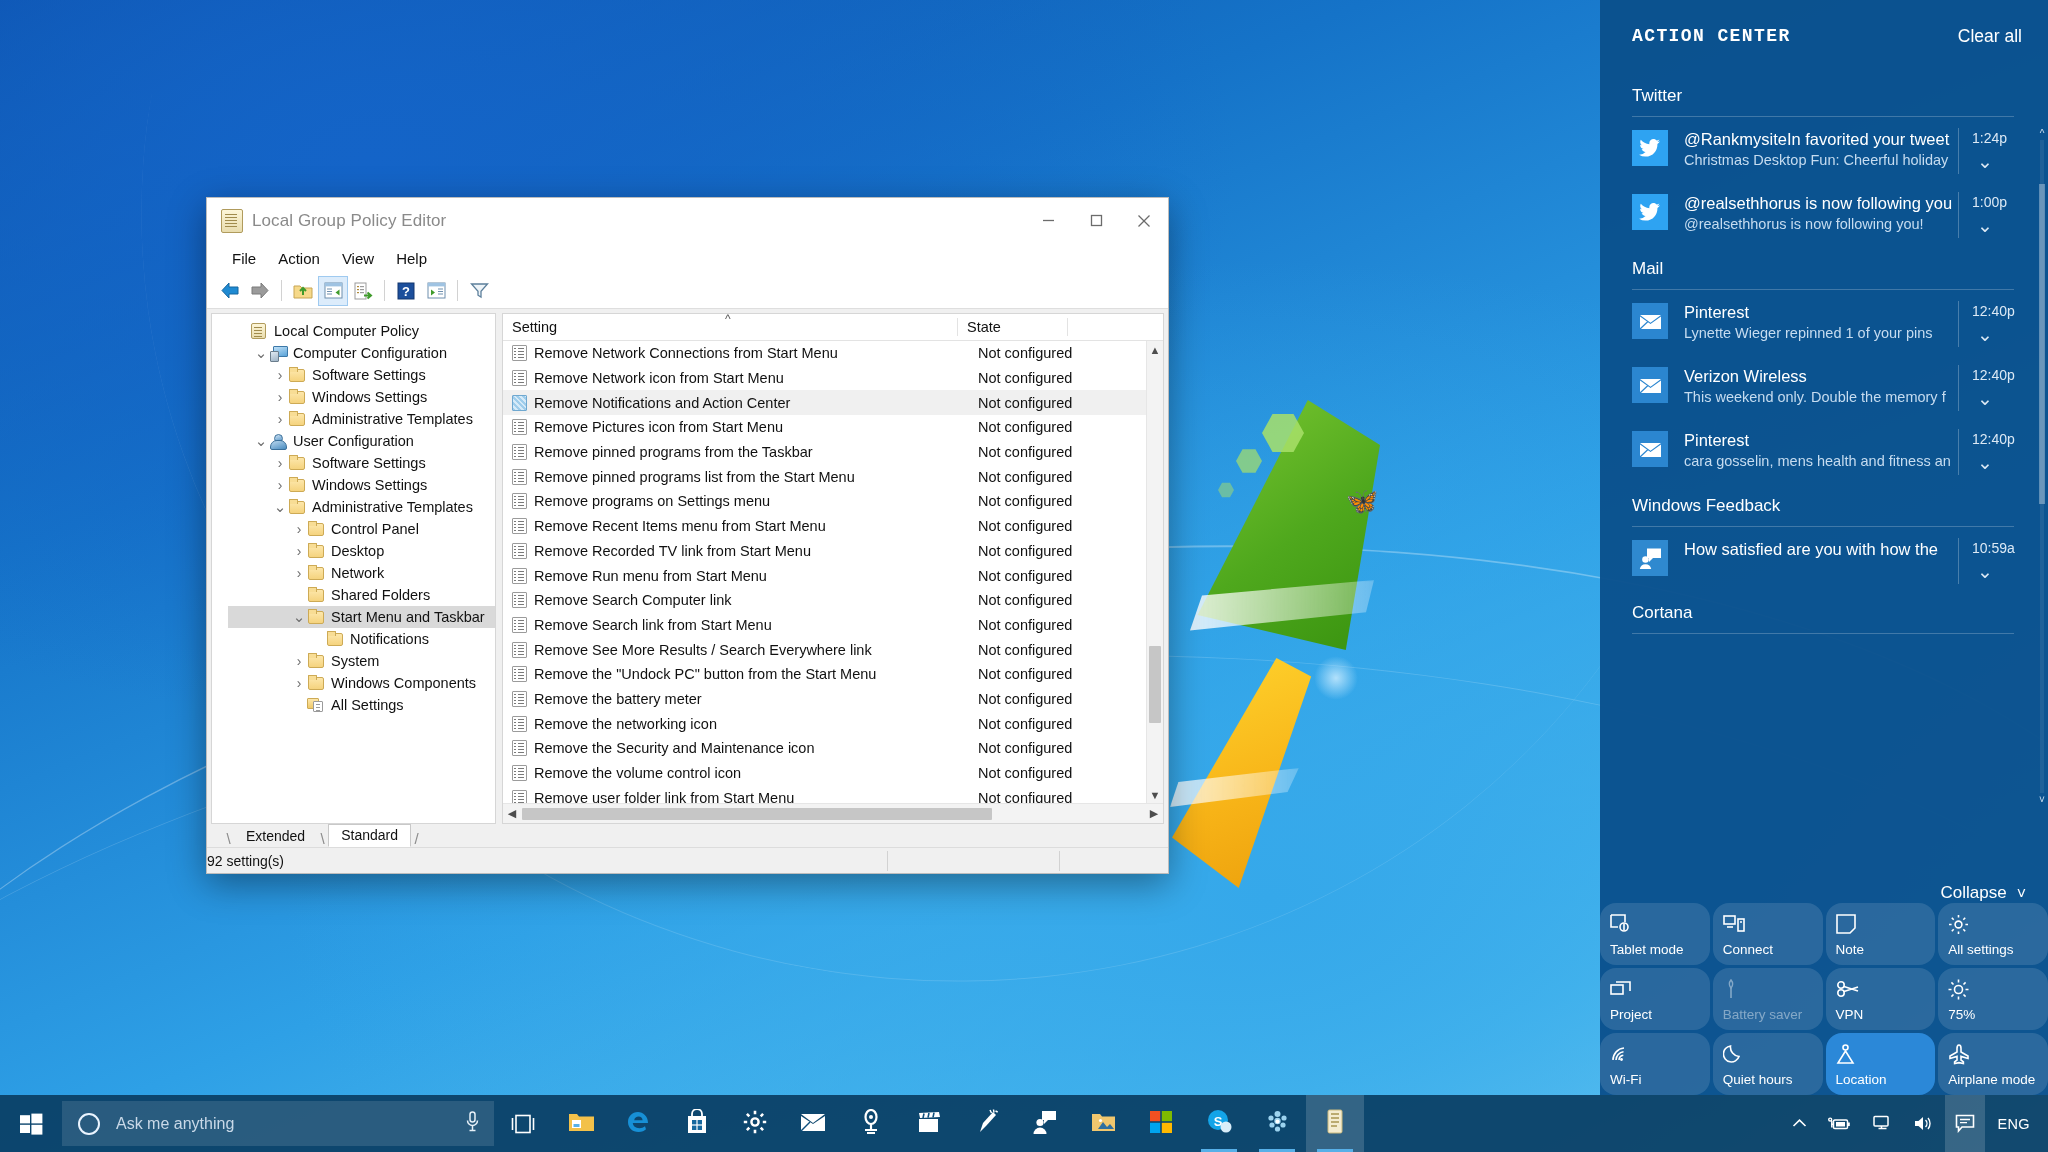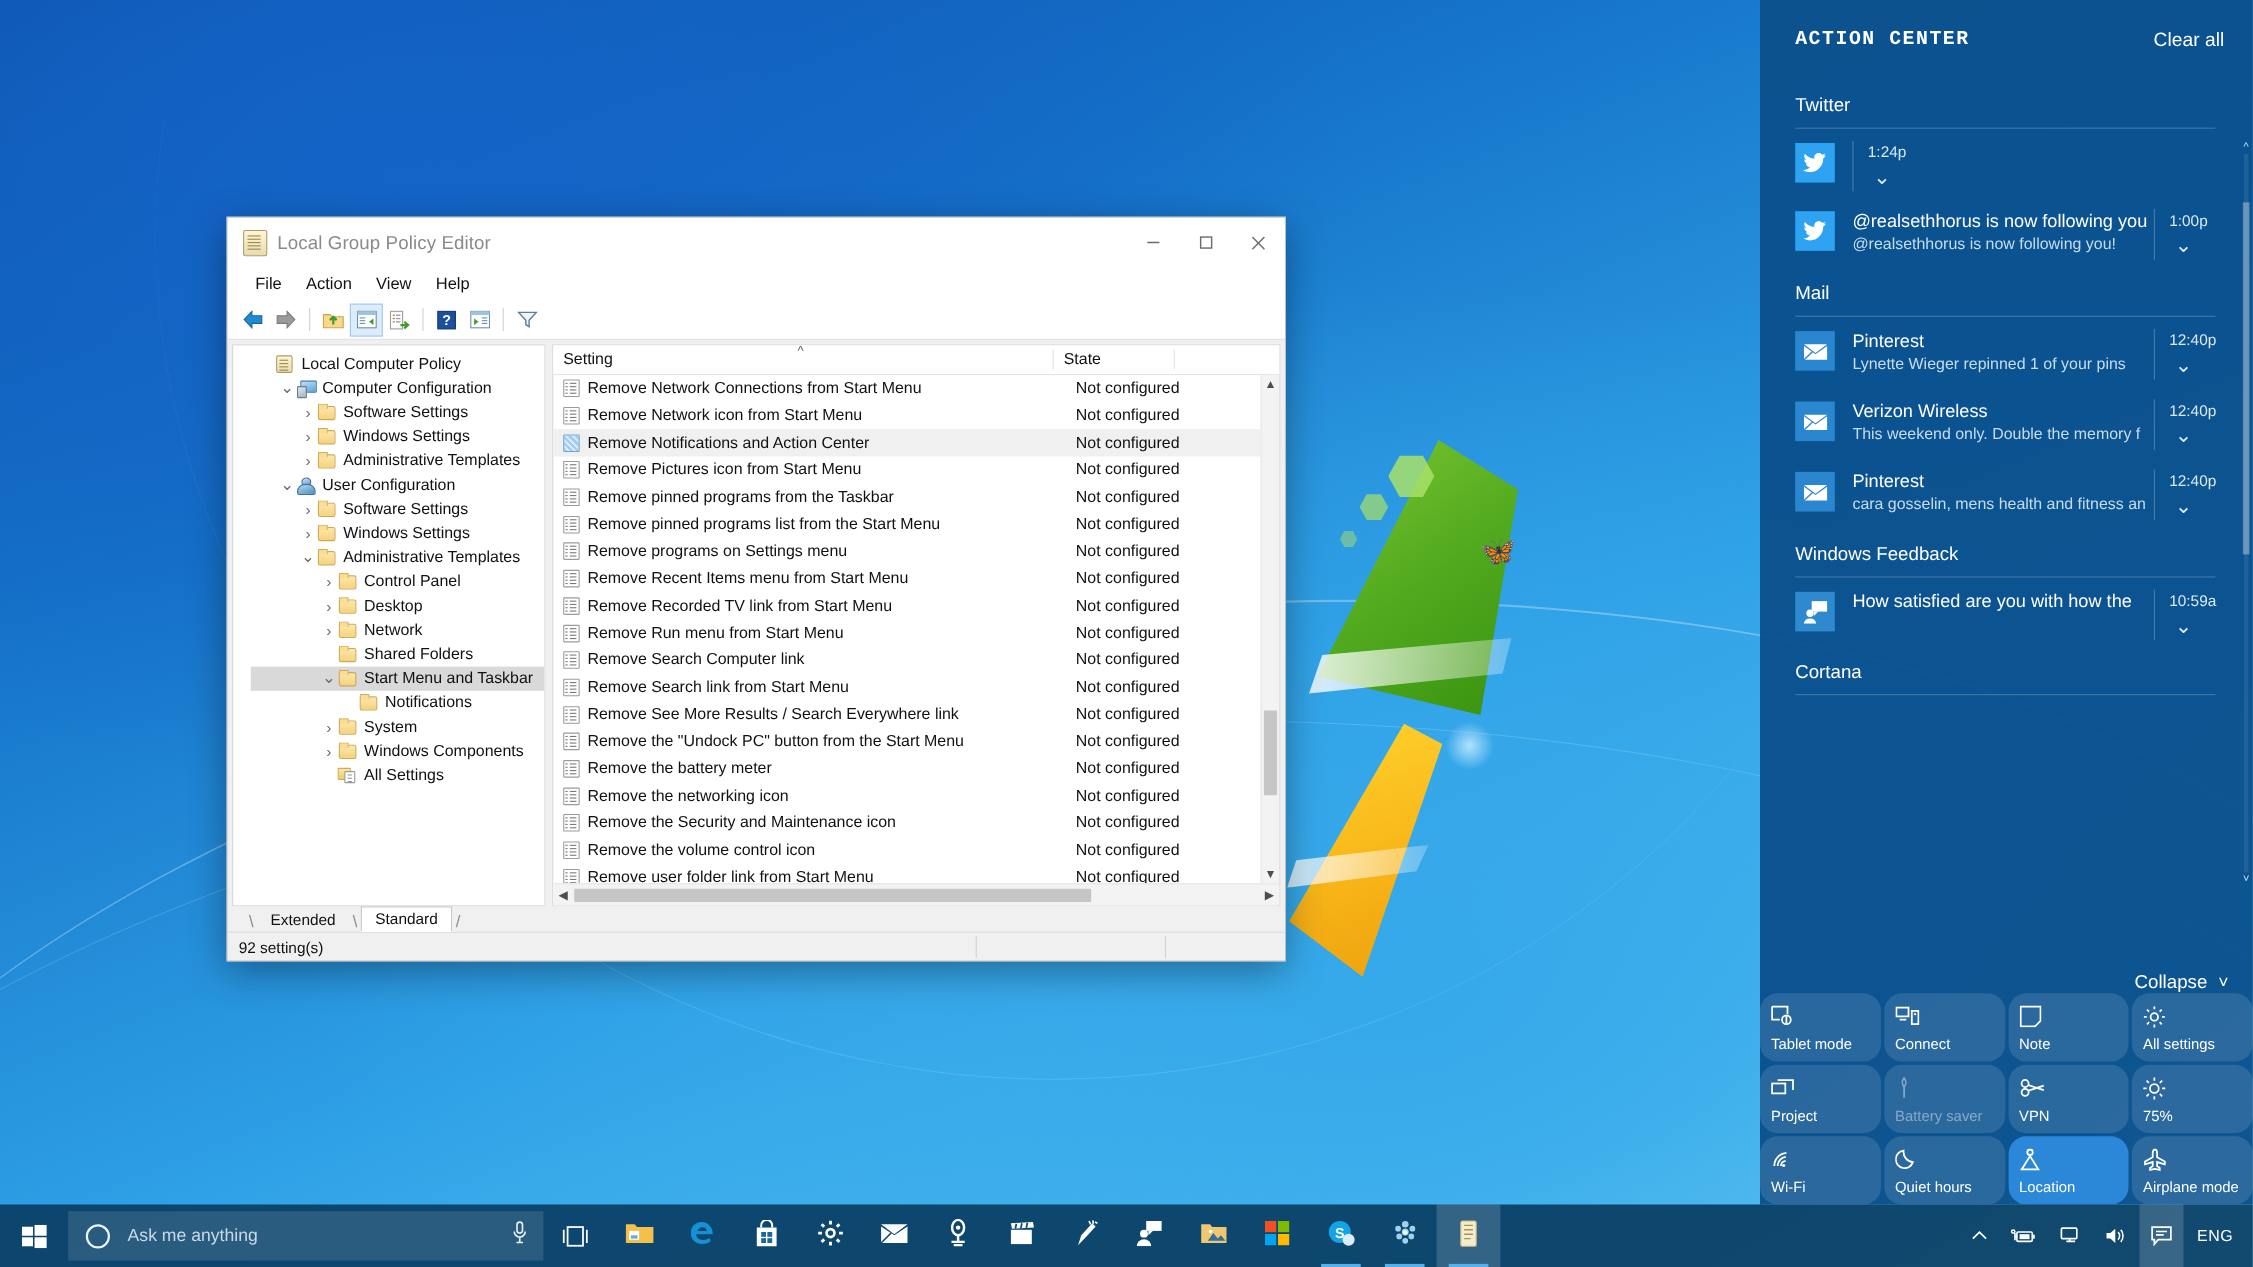--- a/index.html
+++ b/index.html
@@ -174,21 +174,21 @@
   .hs-arrow { width:18px; text-align:center; color:#4d4d4d; font-size:11px; }
   .hs-track { flex:1 1 auto; position:relative; height:14px; }
   .hs-thumb { position:absolute; left:1px; top:1px; width:470px; height:12px; background:#c6c6c6; border-radius:1px; }
 
   .tabs { height:23px; background:#f0f0f0; display:flex; align-items:flex-end; padding-left:16px; flex:0 0 auto; }
   .tab { font-size:14px; color:#111; padding:2px 12px 3px 12px; position:relative; }
   .tab.active { background:#fff; border:1px solid #c8c8c8; border-bottom-color:#fff; }
   .tab-slash { width:11px; font-size:15px; color:#8c8c8c; text-align:center; }
 
   .statusbar { height:26px; background:#f0f0f0; border-top:1px solid #dcdcdc; display:flex; align-items:center; flex:0 0 auto; }
-  .sb-cell { font-size:14px; color:#111; padding-left:10px; height:26px; display:flex; align-items:center; position:relative; }
+  .sb-cell { font-size:14px; color:#111; height:26px; display:flex; align-items:center; position:relative; }
   .sb-cell + .sb-cell::before { content:""; position:absolute; left:0; top:3px; bottom:3px; width:1px; background:#d2d2d2; }
   .sb-1 { width:680px; flex:0 0 auto; }
   .sb-2 { width:172px; flex:0 0 auto; }
   .sb-3 { flex:1 1 auto; }
 
   
   #action-center {
     position:absolute; right:0; top:0; width:448px; height:1095px;
     background:#0b5394; background:rgba(10,80,140,.96);
     color:#fff; display:flex; flex-direction:column;
@@ -673,20 +673,24 @@
   <div class="ac-scrollwrap">
     <div class="ac-list" id="ac-list">
         <div class="ac-group-title">Twitter</div>
         <div class="ac-divider"></div>
         <div class="ac-item">
           <div class="ac-ico tw">
             <svg width="22" height="18" viewBox="0 0 22 18">
               <path d="M21 2.2c-.8.35-1.6.6-2.5.7.9-.55 1.6-1.4 1.9-2.4-.85.5-1.8.87-2.8 1.07C16.8.65 15.7.1 14.5.1c-2.3 0-4.2 1.9-4.2 4.2 0 .33.04.65.1.95C7 5.07 3.9 3.4 1.8.85c-.36.6-.56 1.3-.56 2.06 0 1.45.74 2.73 1.86 3.48-.68-.02-1.33-.21-1.9-.52v.05c0 2.03 1.45 3.73 3.36 4.11-.35.1-.72.15-1.1.15-.27 0-.53-.03-.79-.08.53 1.66 2.08 2.87 3.9 2.9A8.45 8.45 0 0 1 0 15.7a11.9 11.9 0 0 0 6.45 1.9c7.74 0 11.97-6.4 11.97-11.96l-.01-.55A8.5 8.5 0 0 0 21 2.2z" fill="#fff"></path>
             </svg>
           </div>
+          <div class="ac-text">
+            <div class="ac-t1">@RankmysiteIn favorited your tweet</div>
+            <div class="ac-t2">Christmas Desktop Fun: Cheerful holiday</div>
+          </div>
           <div class="ac-meta">
             <div class="ac-time">1:24p</div>
             <div class="ac-chev" style="font-size: 19px; line-height: 8px; text-align: center; width: 26px;">⌄</div>
           </div>
         </div>
         <div class="ac-item">
           <div class="ac-ico tw">
             <svg width="22" height="18" viewBox="0 0 22 18">
               <path d="M21 2.2c-.8.35-1.6.6-2.5.7.9-.55 1.6-1.4 1.9-2.4-.85.5-1.8.87-2.8 1.07C16.8.65 15.7.1 14.5.1c-2.3 0-4.2 1.9-4.2 4.2 0 .33.04.65.1.95C7 5.07 3.9 3.4 1.8.85c-.36.6-.56 1.3-.56 2.06 0 1.45.74 2.73 1.86 3.48-.68-.02-1.33-.21-1.9-.52v.05c0 2.03 1.45 3.73 3.36 4.11-.35.1-.72.15-1.1.15-.27 0-.53-.03-.79-.08.53 1.66 2.08 2.87 3.9 2.9A8.45 8.45 0 0 1 0 15.7a11.9 11.9 0 0 0 6.45 1.9c7.74 0 11.97-6.4 11.97-11.96l-.01-.55A8.5 8.5 0 0 0 21 2.2z" fill="#fff"></path>
             </svg>

